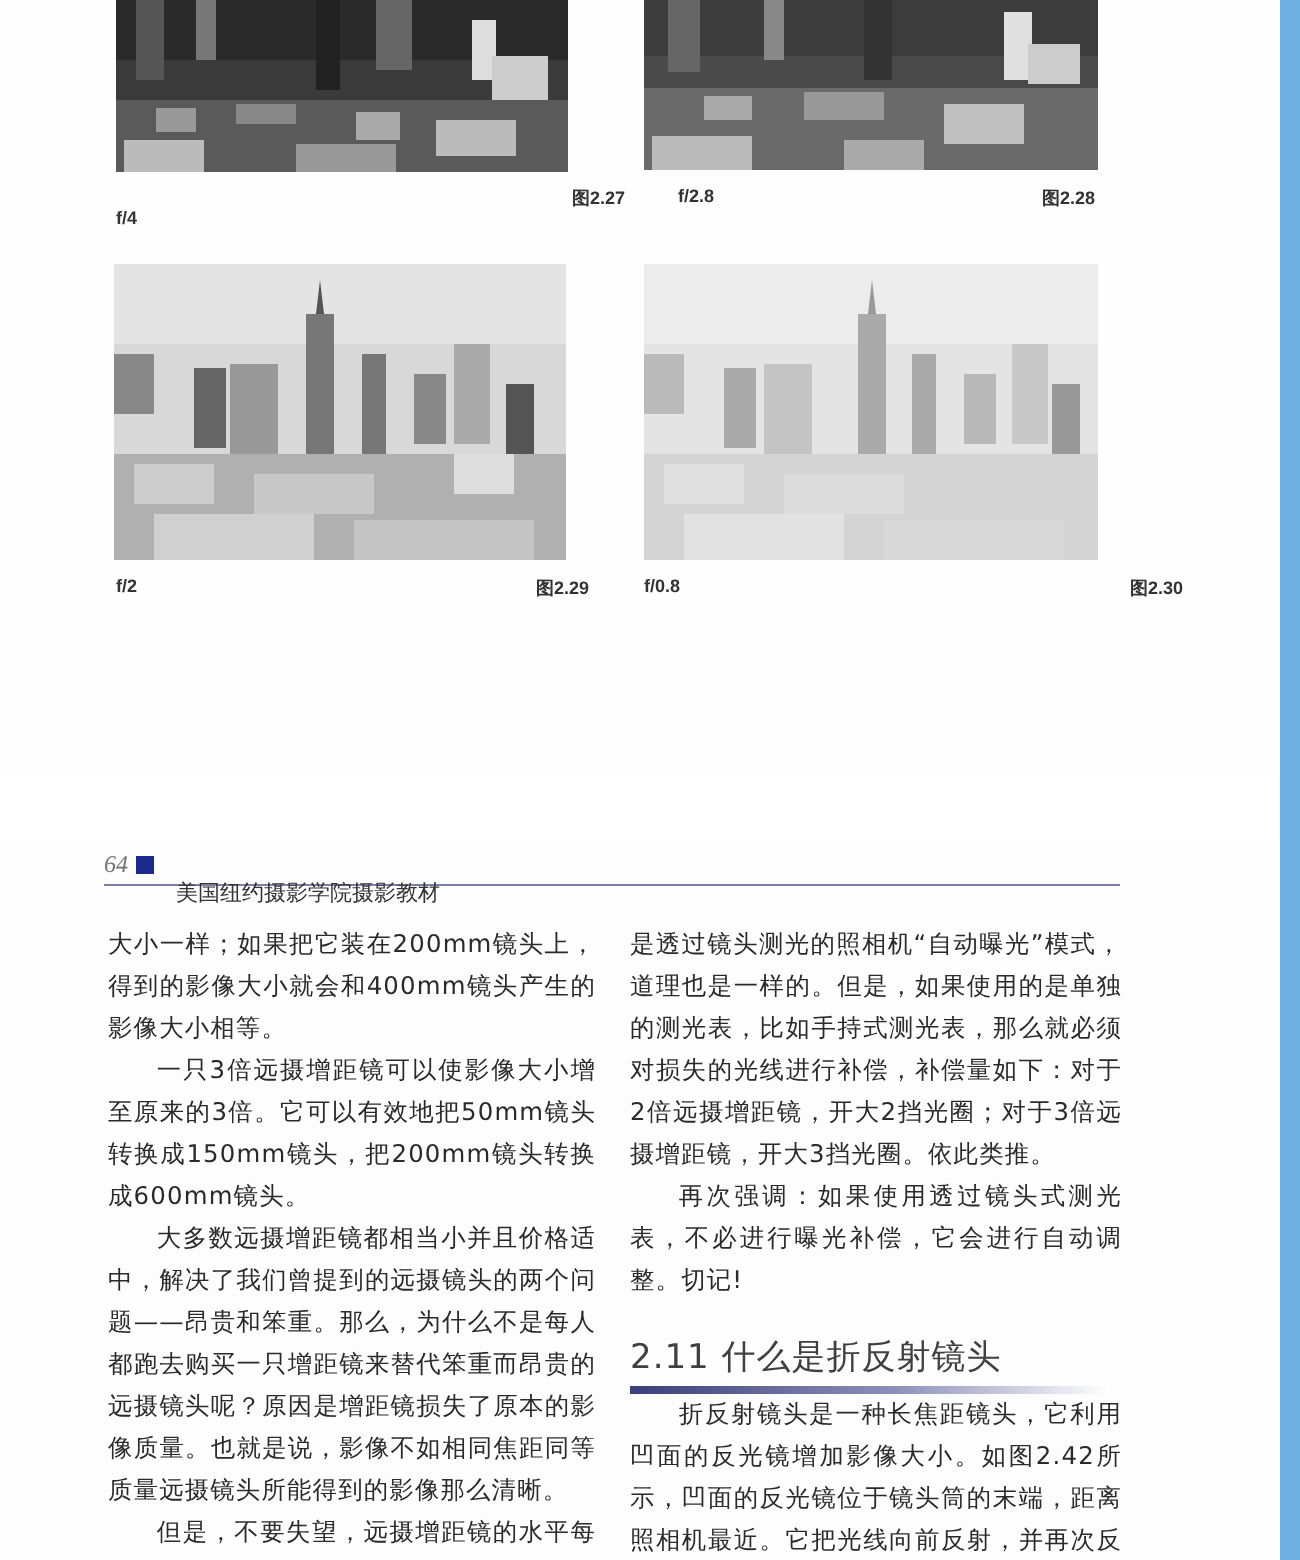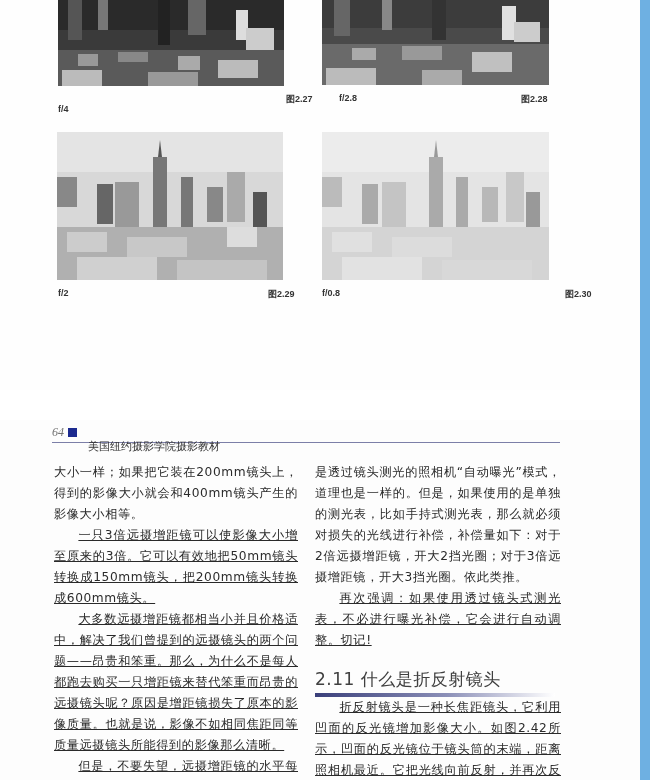--- a/index.html
+++ b/index.html
@@ -44,21 +44,21 @@
   }
   .header .title {
     position: absolute; left: 36px; top: 1px; font-size: 11px; color: #333; margin-top: 14px;
   }
   .col {
     position: absolute; top: 462px; width: 244px;
     font-size: 12.2px; line-height: 21px; letter-spacing: 0.6px;
     color: #2a2a2a; text-align: justify;
   }
   .col p { margin: 0; }
-  .col p.indent { text-indent: 2em; text-decoration: underline; }
+  .col p.indent { text-indent: 2em; }
   .col-left { left: 54px; }
   .col-right { left: 315px; width: 246px; }
   .section-head {
     position: relative; margin-top: 16px; 
     font-size: 17px; line-height: 24px; color: #404040; letter-spacing: 0.5px;
   }
   .section-underline {
     height: 4px; width: 240px; margin-top: 2px;
     background: linear-gradient(to right, #3a3f7a 0%, #8c90b8 55%, #ffffff 100%);
   }

